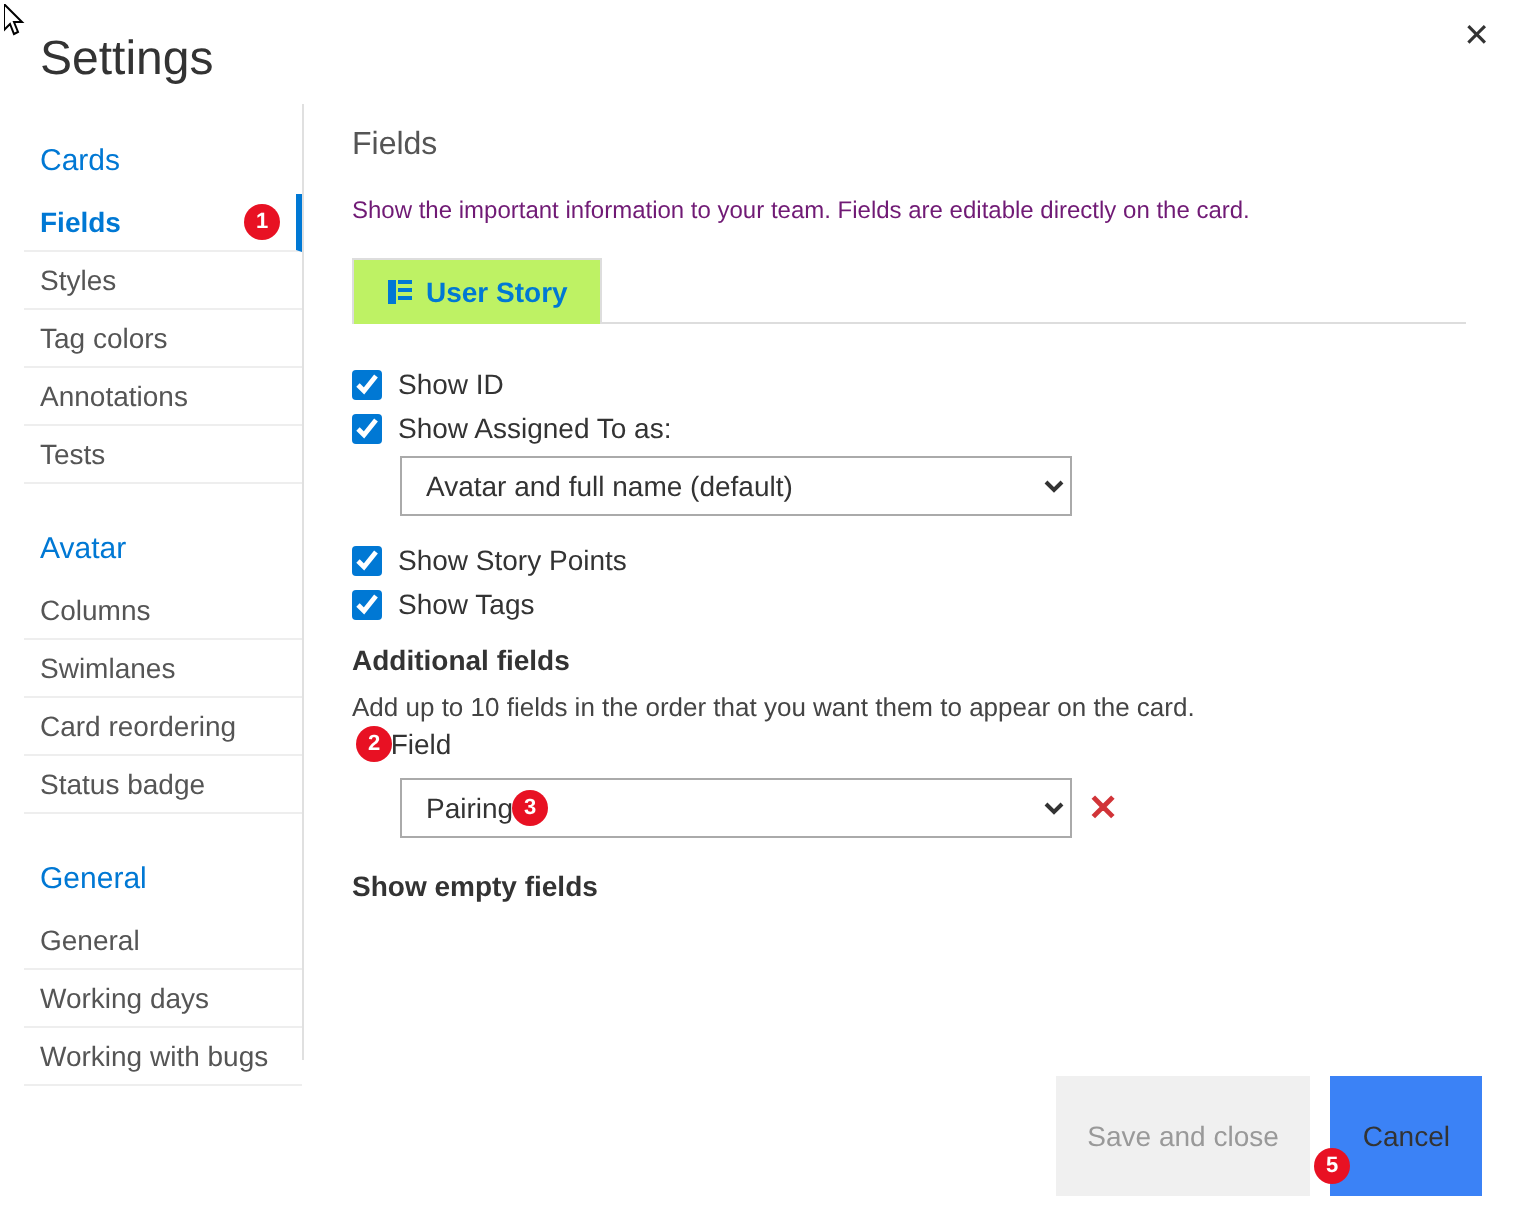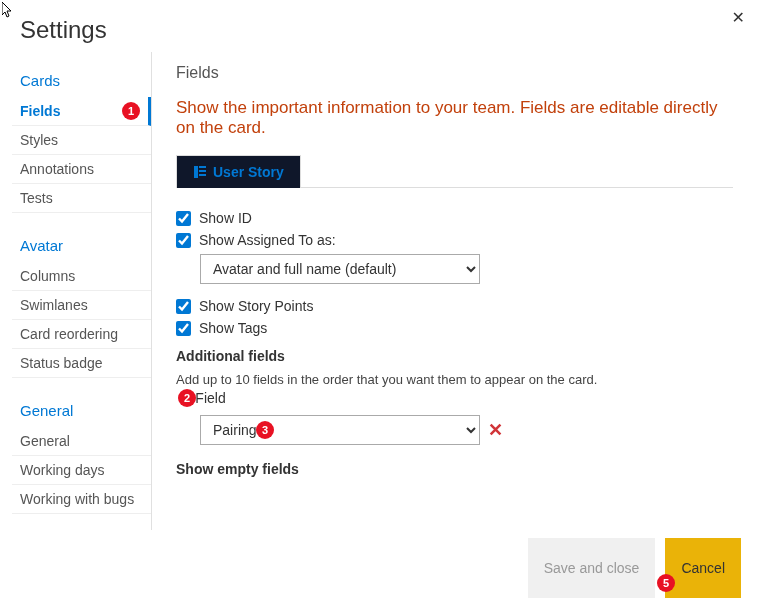--- a/index.html
+++ b/index.html
@@ -10,41 +10,41 @@
     .body { display: flex; padding: 0 0 0 12px; height: 478px; }
     .sidebar { width: 140px; border-right: 1px solid #e0e0e0; padding-top: 12px; padding-right: 0; }
     .sidebar-section-header { color: #0078d4; font-size: 15px; padding: 8px 8px; cursor: pointer; }
     .sidebar-item { display: block; padding: 6px 8px; color: #555; font-size: 14px; border-bottom: 1px solid #eee; cursor: pointer; position: relative; }
     .sidebar-item.active { color: #0078d4; font-weight: 600; border-right: 3px solid #0078d4; }
     .sidebar-item.active::after { content: ''; position: absolute; right: -3px; top: 0; bottom: 0; width: 3px; background: #0078d4; }
     .callout { display: inline-flex; align-items: center; justify-content: center; width: 18px; height: 18px; background: #e81123; color: #fff; border-radius: 50%; font-size: 11px; font-weight: 600; position: absolute; }
     .callout.c1 { right: 8px; top: 50%; transform: translateY(-50%); }
     .content { flex: 1; padding: 12px 28px 0 24px; position: relative; overflow: hidden; }
     .content h2 { font-size: 16px; font-weight: 400; color: #555; margin-bottom: 16px; }
-    .content .desc { font-size: 17px; color: #c2410c; margin-bottom: 16px; }
+    .content .desc { font-size: 12px; color: #701a75; margin-bottom: 16px; }
     .tab-bar { display: flex; border-bottom: 1px solid #ddd; }
-    .tab { display: flex; align-items: center; gap: 6px; padding: 8px 16px; border: 1px solid #ddd; border-bottom: none; background: #0f172a; color: #0078d4; font-weight: 600; font-size: 14px; position: relative; top: 1px; cursor: pointer; }
+    .tab { display: flex; align-items: center; gap: 6px; padding: 8px 16px; border: 1px solid #ddd; border-bottom: none; background: #bef264; color: #0078d4; font-weight: 600; font-size: 14px; position: relative; top: 1px; cursor: pointer; }
     .tab svg { width: 14px; height: 14px; }
     .scroll-area { height: 310px; overflow-y: auto; padding: 16px 8px 16px 0; position: relative; }
     .section-label { font-size: 13px; color: #555; margin-bottom: 8px; }
     .check-row { display: flex; align-items: center; gap: 8px; margin: 6px 0; }
     .check-row input[type="checkbox"] { width: 15px; height: 15px; accent-color: #0078d4; cursor: pointer; }
     .check-row label { font-size: 14px; color: #333; }
     .select-wrap { margin: 6px 0 14px 24px; }
-    select { width: 280px; height: 30px; padding: 4px 8px; border: 1px solid #aaa; background: #fff; font-size: 14px; color: #333; cursor: pointer; }
+    select { width: 336px; height: 30px; padding: 4px 8px; border: 1px solid #aaa; background: #fff; font-size: 14px; color: #333; cursor: pointer; }
     .additional-desc { font-size: 13px; color: #444; margin: 4px 0 2px; }
     .add-row { display: flex; align-items: center; gap: 6px; margin-left: 4px; position: relative; }
     .plus-icon { color: #107c10; font-weight: bold; font-size: 16px; }
     .field-row { display: flex; align-items: center; gap: 8px; margin: 8px 0 16px 24px; position: relative; }
     .delete-x { color: #d13438; font-size: 18px; font-weight: bold; cursor: pointer; }
     .section-header { font-size: 14px; font-weight: 600; color: #333; margin: 8px 0; }
     .footer { position: absolute; bottom: 12px; right: 20px; display: flex; gap: 10px; }
     .btn { padding: 22px 16px; font-size: 14px; border: none; cursor: pointer; }
     .btn.save { background: #f0f0f0; color: #999; }
-    .btn.cancel { background: #eab308; color: #333; }
+    .btn.cancel { background: #3b82f6; color: #333; }
     .scroll-area::-webkit-scrollbar { width: 14px; }
     .scroll-area::-webkit-scrollbar-track { background: #f0f0f0; }
     .scroll-area::-webkit-scrollbar-thumb { background: #c0c0c0; }
     .c2 { left: -2px; top: 0; }
     .c3 { left: 56px; top: 50%; transform: translateY(-50%); }
     .c5 { position: absolute; right: 86px; bottom: 18px; }
   </style>
 </head>
 <body>
 
@@ -58,20 +58,21 @@
 <div class="title">Settings</div>
 
 <div class="body">
   <div class="sidebar">
     <div class="sidebar-section-header">Cards</div>
     <div class="sidebar-item active">
       <span>Fields</span>
       <span class="callout c1">1</span>
     </div>
     <div class="sidebar-item">Styles</div>
+    <div class="sidebar-item">Tag colors</div>
     <div class="sidebar-item">Annotations</div>
     <div class="sidebar-item">Tests</div>
 
     <div class="sidebar-section-header" style="margin-top:16px">Avatar</div>
     <div class="sidebar-item">Columns</div>
     <div class="sidebar-item">Swimlanes</div>
     <div class="sidebar-item">Card reordering</div>
     <div class="sidebar-item">Status badge</div>
 
     <div class="sidebar-section-header" style="margin-top:16px">General</div>

